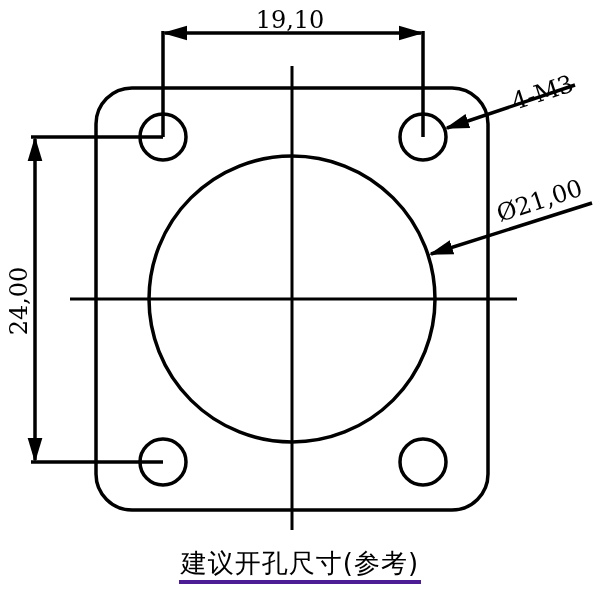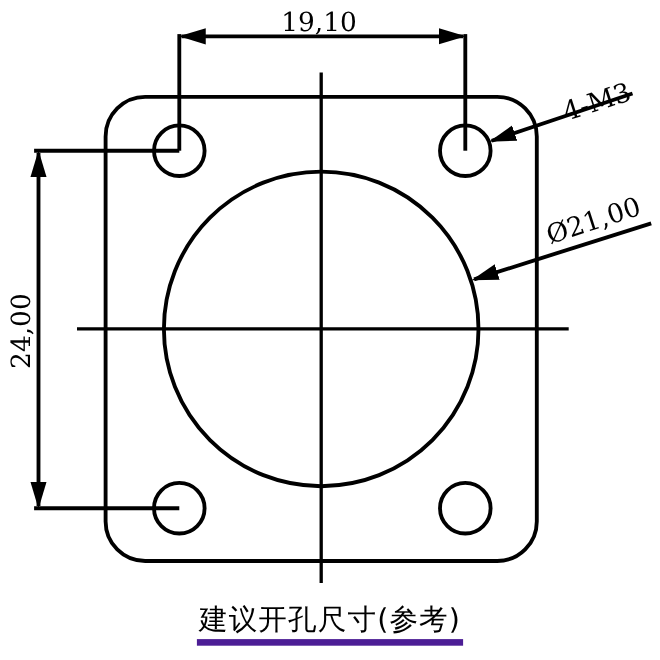--- a/index.html
+++ b/index.html
@@ -3,21 +3,21 @@
   <meta charset="utf-8">
   <style>
     html, body { margin: 0; padding: 0; background: #ffffff; }
     body { width: 600px; height: 600px; position: relative; overflow: hidden; font-family: "DejaVu Serif", serif; }
     svg { position: absolute; left: 0; top: 0; }
     .lbl { font-family: "DejaVu Serif", "Liberation Serif", serif; fill: #000; }
     .caption {
       position: absolute; left: 0; width: 600px; top: 546px; text-align: center;
       font-family: "DejaVu Sans", sans-serif; font-size: 26px; color: #000;
     }
-    .caption span { border-bottom: 6px solid #4c1d95; padding: 0 2px 2px; letter-spacing: 1px; }
+    .caption span { border-bottom: 4px solid #4c1d95; padding: 0 2px 2px; letter-spacing: 1px; }
   </style>
 </head>
 <body>
 
 <svg width="600" height="600" viewBox="0 0 600 600">
   <defs>
     <marker id="arrow" viewBox="0 0 10 10" refX="9" refY="5" markerWidth="7" markerHeight="7" orient="auto-start-reverse">
       <path d="M0,2 L10,5 L0,8 z" fill="#000"></path>
     </marker>
   </defs>

